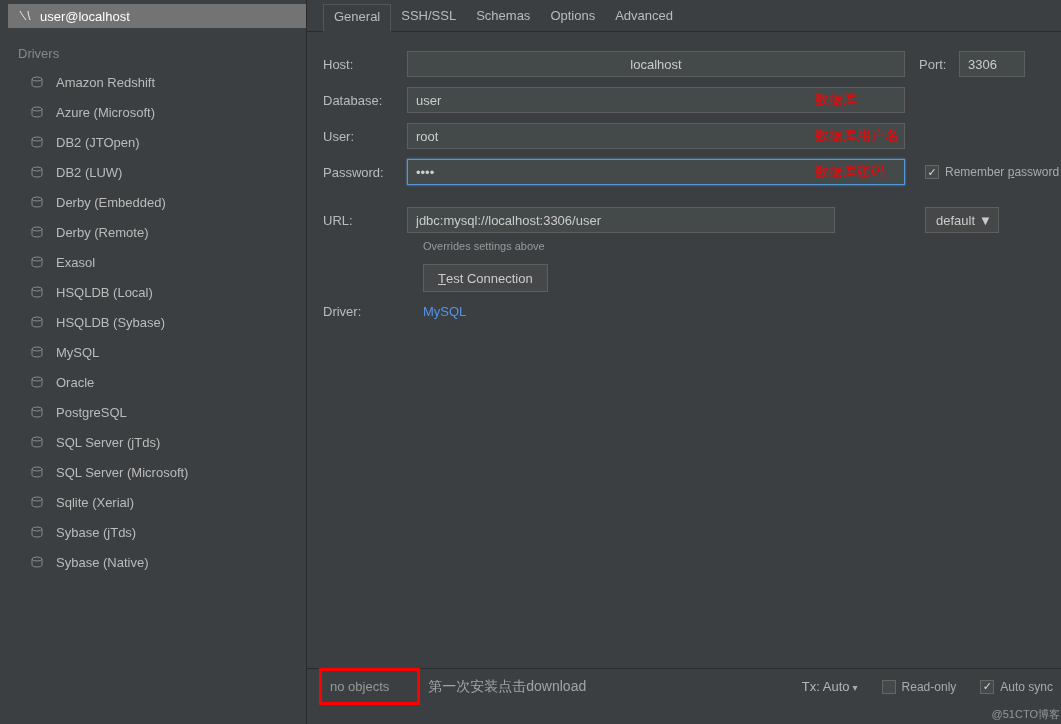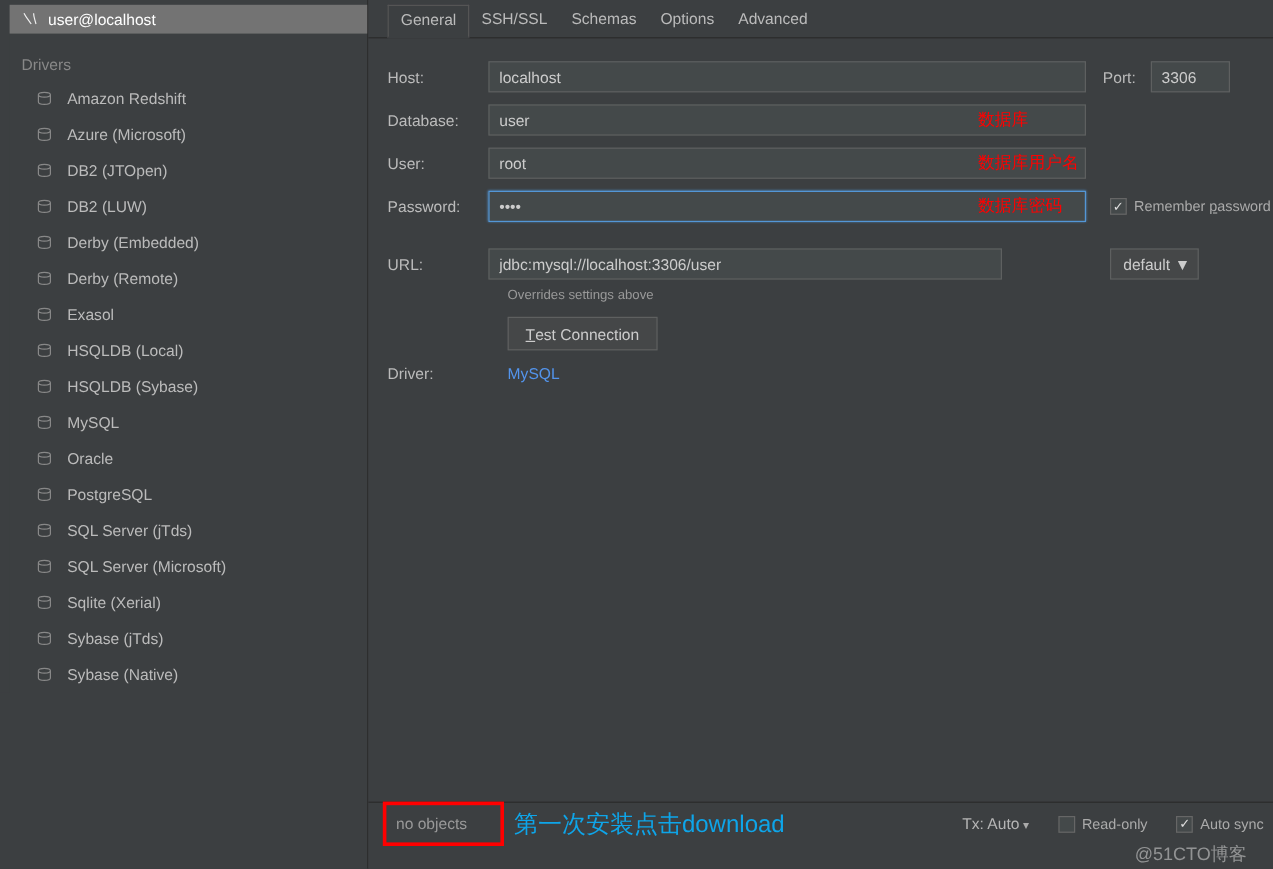--- a/index.html
+++ b/index.html
@@ -116,21 +116,21 @@
   color: #ccc;
   height: 26px;
   padding: 0 8px;
   font-size: 13px;
   font-family: inherit;
 }
 .form-input.focused {
   border: 1px solid #5396d6;
   box-shadow: 0 0 2px #5396d6;
 }
-.host-input { width: 498px; }
+.host-input { width: 498px; text-align: center; }
 .db-input, .user-input, .pass-input { width: 498px; }
 .port-label { margin-left: 14px; width: 40px; }
 .port-input { width: 66px; }
 .url-input { width: 428px; }
 .annotation { color: #f00; font-size: 14px; margin-left: -90px; position: relative; z-index: 2; pointer-events: none; }
 .overrides { font-size: 11px; color: #999; margin-left: 100px; margin-top: 2px; }
 .btn {
   background: #454748;
   border: 1px solid #5e6060;
   color: #ccc;
@@ -165,33 +165,33 @@
   display: flex;
   align-items: center;
   padding: 0 8px 0 12px;
 }
 .no-objects-box {
   border: 3px solid #f00;
   padding: 8px 28px 8px 8px;
   color: #999;
   margin-right: 8px;
 }
-.install-note { color: #0ea5e9; font-size: 20px; }
+.install-note { color: #a3a3a3; font-size: 14px; }
 .bottom-right {
   margin-left: auto;
   display: flex;
   align-items: center;
   gap: 14px;
 }
 .watermark {
   position: absolute;
   bottom: 2px;
-  right: 22px;
+  right: 1px;
   color: #ccc;
-  font-size: 15px;
+  font-size: 11px;
   opacity: 0.6;
   margin-left: 48px;
 }
 .caret-down::after { content: "▾"; font-size: 10px; margin-left: 3px; color: #aaa; }
 .underline { text-decoration: underline; }
 </style>
 </head>
 <body>
 
 <div class="sidebar">

